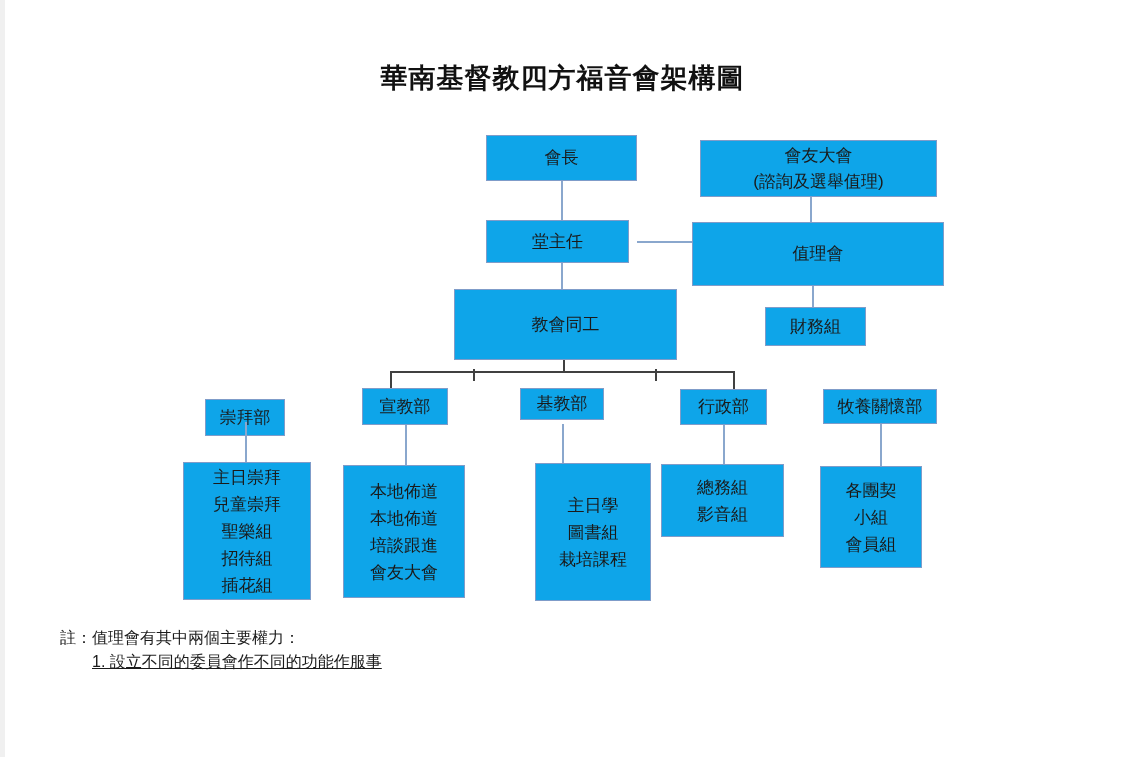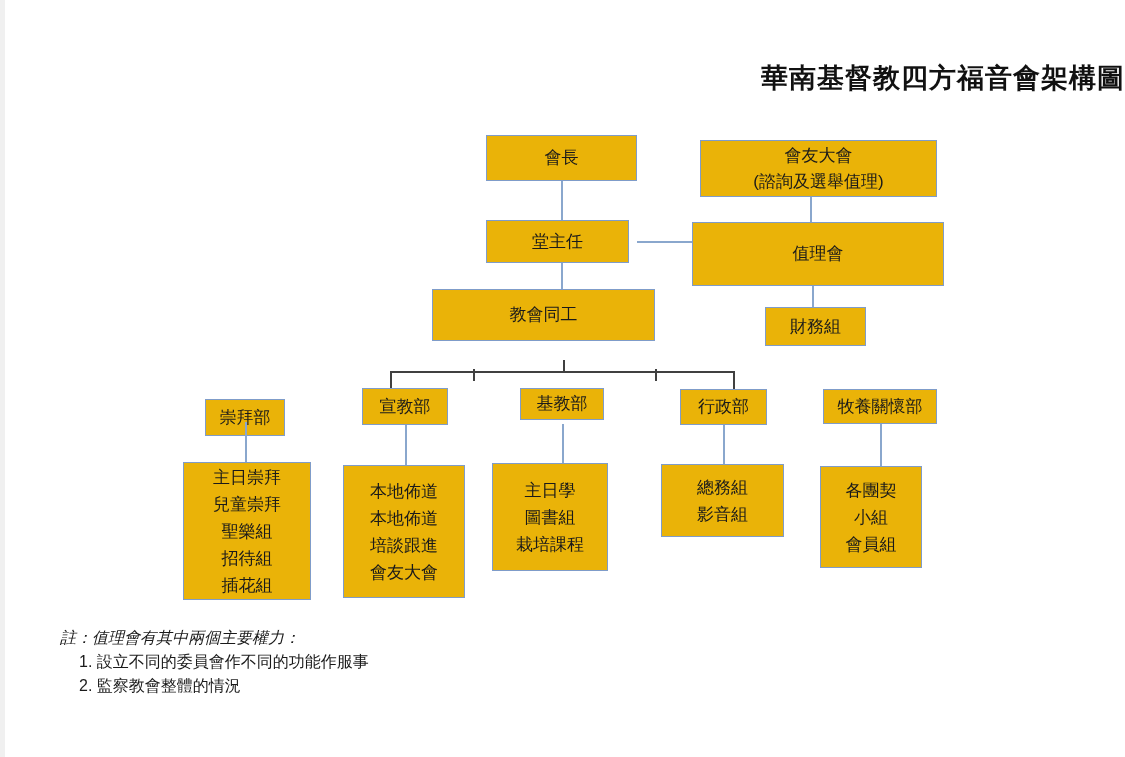--- a/index.html
+++ b/index.html
@@ -3,39 +3,39 @@
 <meta charset="utf-8">
 <style>
   html,body{margin:0;padding:0;}
   body{
     width:1125px;height:757px;position:relative;background:#ffffff;
     font-family:"Liberation Sans","DejaVu Sans",sans-serif;color:#1a1a1a;
     overflow:hidden;
   }
   .edge-strip{position:absolute;left:0;top:0;width:5px;height:757px;background:#f0f0f0;}
   .title{
-    position:absolute;left:0;top:60px;width:1125px;text-align:right;
+    position:absolute;left:0;top:60px;width:1125px;text-align:center;
     font-size:27px;font-weight:700;letter-spacing:1px;color:#111;
   }
   .node{
-    position:absolute;border:1.5px solid #7f9cc9;background:#eab308;
+    position:absolute;border:1.5px solid #7f9cc9;background:#0ea5e9;
     display:flex;flex-direction:column;align-items:center;justify-content:center;
     font-size:17px;color:#1a1a1a;text-align:center;box-sizing:border-box;
   }
   .node .line{display:block;line-height:26px;white-space:nowrap;}
   .node.list .line{line-height:27px;}
   .conn{position:absolute;background:#8aa7cd;}
   .conn.v{width:1.5px;}
   .conn.h{height:1.5px;}
   .bracket{position:absolute;background:#404040;}
   .bracket.v{width:1.5px;}
   .bracket.h{height:1.5px;}
   .note{position:absolute;left:60px;top:626px;font-size:16px;color:#1a1a1a;}
-  .note .note-heading{line-height:24px;font-style:italic;}
-  .note .note-item{line-height:24px;margin-left:19px;}
+  .note .note-heading{line-height:24px;}
+  .note .note-item{line-height:24px;margin-left:32px;text-decoration:underline;}
 </style>
 </head>
 <body>
 
 <div class="edge-strip"></div>
 
 <div class="title">華南基督教四方福音會架構圖</div>
 
 <div class="node" style="left:486px;top:135px;width:151px;height:46px">
   <span class="line">會長</span>
@@ -47,21 +47,21 @@
 </div>
 
 <div class="node" style="left:486px;top:220px;width:143px;height:43px">
   <span class="line">堂主任</span>
 </div>
 
 <div class="node" style="left:692px;top:222px;width:252px;height:64px">
   <span class="line">值理會</span>
 </div>
 
-<div class="node" style="left:432px;top:289px;width:223px;height:52px">
+<div class="node" style="left:454px;top:289px;width:223px;height:71px">
   <span class="line">教會同工</span>
 </div>
 
 <div class="node" style="left:765px;top:307px;width:101px;height:39px">
   <span class="line">財務組</span>
 </div>
 
 <div class="node" style="left:205px;top:399px;width:80px;height:37px">
   <span class="line">崇拜部</span>
 </div>
@@ -90,21 +90,21 @@
   <span class="line">插花組</span>
 </div>
 
 <div class="node list" style="left:343px;top:465px;width:122px;height:133px">
   <span class="line">本地佈道</span>
   <span class="line">本地佈道</span>
   <span class="line">培談跟進</span>
   <span class="line">會友大會</span>
 </div>
 
-<div class="node list" style="left:492px;top:463px;width:116px;height:108px">
+<div class="node list" style="left:535px;top:463px;width:116px;height:138px">
   <span class="line">主日學</span>
   <span class="line">圖書組</span>
   <span class="line">栽培課程</span>
 </div>
 
 <div class="node list" style="left:661px;top:464px;width:123px;height:73px">
   <span class="line">總務組</span>
   <span class="line">影音組</span>
 </div>
 
@@ -128,14 +128,13 @@
 <div class="bracket v" style="left:563px;top:360px;height:11px"></div>
 <div class="bracket h" style="left:390px;top:371px;width:343px"></div>
 <div class="bracket v" style="left:390px;top:371px;height:17px"></div>
 <div class="bracket v" style="left:733px;top:371px;height:18px"></div>
 <div class="bracket v" style="left:473px;top:369px;height:12px"></div>
 <div class="bracket v" style="left:655px;top:369px;height:12px"></div>
 
 <div class="note">
   <div class="note-heading">註：值理會有其中兩個主要權力：</div>
   <div class="note-item">1. 設立不同的委員會作不同的功能作服事</div>
-  <div class="note-item">2. 監察教會整體的情況</div>
 </div>
 
 </body></html>

